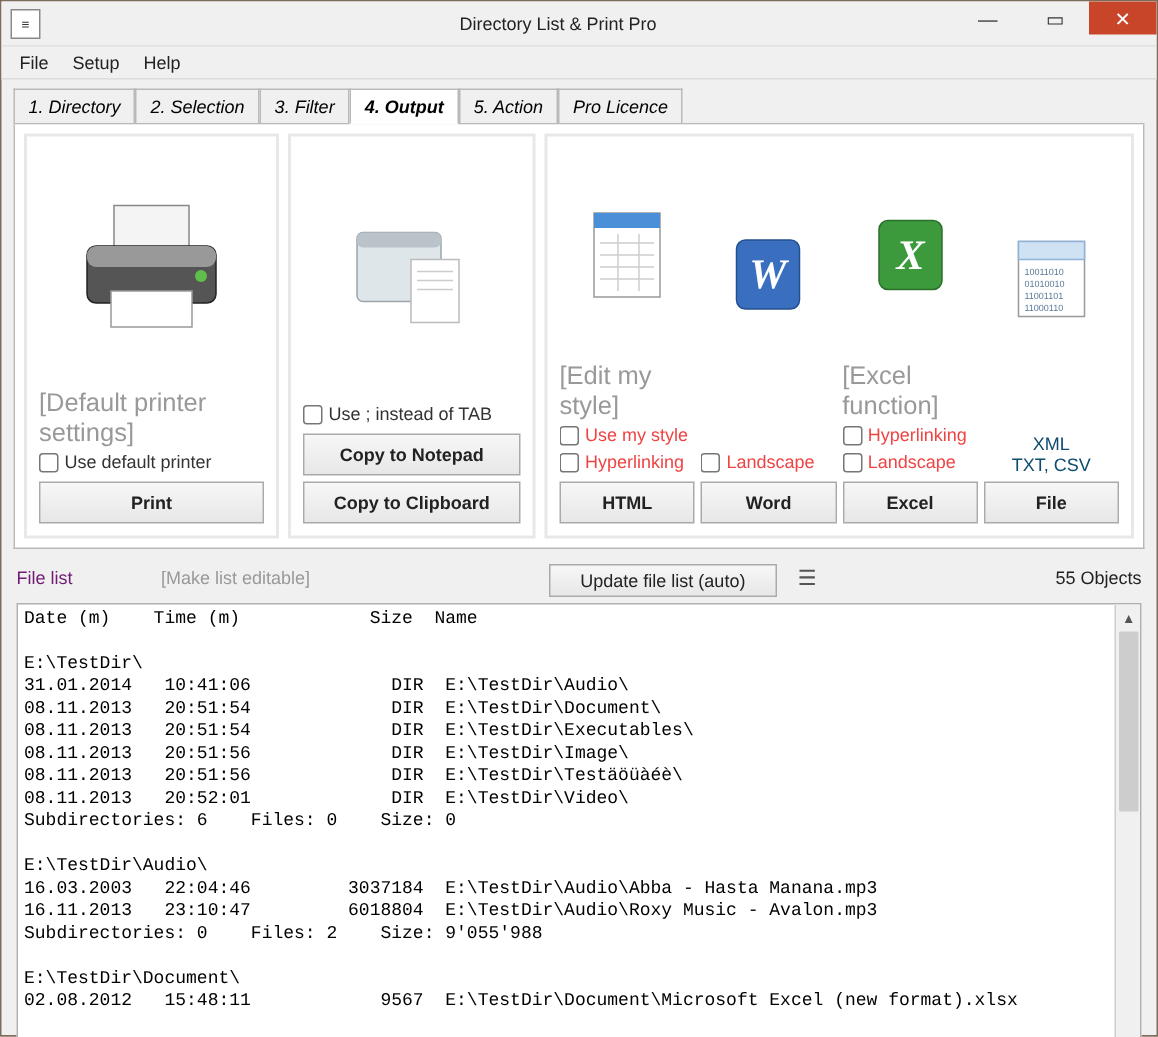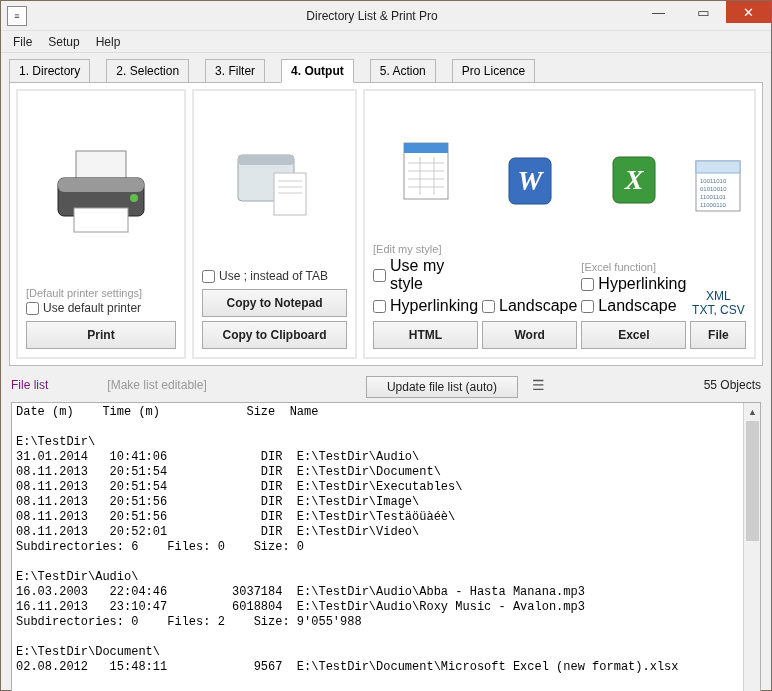--- a/index.html
+++ b/index.html
@@ -66,25 +66,26 @@
   .tabs-wrap { padding: 6px 8px 0 8px; }
   .tabs {
     display: flex;
     align-items: flex-end;
     border-bottom: 1px solid #b9b9b9;
   }
   .tab {
     padding: 4px 9px;
     border: 1px solid #b9b9b9;
     border-bottom: none;
-    margin-right: 16px;
+    margin-right: 0px;
     background: #f0f0f0;
     color: #000;
     font-size: 12px;
     position: relative;
+    font-style: italic;
   }
   .tab.active {
     background: #fff;
     font-weight: 600;
     border-bottom: 1px solid #fff;
     margin-bottom: -1px;
     z-index: 2;
   }
   .tab-panel {
     border: 1px solid #b9b9b9;
@@ -100,21 +101,21 @@
     flex-direction: column;
     justify-content: flex-end;
     padding: 8px;
     height: 270px;
   }
   .col-print { flex: 0 0 170px; }
   .col-copy  { flex: 0 0 165px; }
   .col-files { flex: 1; display:flex; flex-direction:row; gap:4px; border:2px solid #e8e8e8; padding:8px; height:270px;}
   .subcol { flex:1; display:flex; flex-direction:column; justify-content:flex-end; }
   .icon-area { flex:1; display:flex; align-items:center; justify-content:center; }
-  .hint-label { color:#999; font-size:11px; }
+  .hint-label { color:#999; font-size:17px; }
   .chk-row { display:flex; align-items:center; gap:4px; font-size:12px; color:#333; margin:2px 0; }
   .btn {
     background: linear-gradient(#f7f7f7,#e7e7e7);
     border: 1px solid #aaa;
     height: 28px;
     font-size: 12px;
     font-weight:600;
     color:#222;
     display:flex; align-items:center; justify-content:center;
     margin-top:4px;
@@ -150,21 +151,21 @@
   }
   .scrollbar {
     position:absolute; right:0; top:0; bottom:0; width:17px;
     background:#f0f0f0; border-left:1px solid #d0d0d0;
   }
   .scroll-btn { position:absolute; left:0; width:17px; height:17px; background:#f0f0f0; display:flex;align-items:center;justify-content:center;font-size:9px;color:#555; }
   .scroll-btn.top{top:0;} .scroll-btn.bot{bottom:0;}
   .scroll-thumb{position:absolute; left:2px; top:18px; width:13px; height:120px; background:#cdcdcd; border-radius:1px;}
   input[type=checkbox]{ width:13px;height:13px;margin:0;}
   .txt-center{ text-align:center; font-size:12px; color:#0c4a6e;}
-  .optlabel{ font-size:16px; color:#000000;}
+  .optlabel{ font-size:12px; color:#ef4444;}
 </style>
 </head>
 <body>
 
 <div class="window">
 
   <div class="titlebar">
     <div class="app-icon">≡</div>
     <div class="title">Directory List &amp; Print Pro</div>
     <div class="winbtns">

